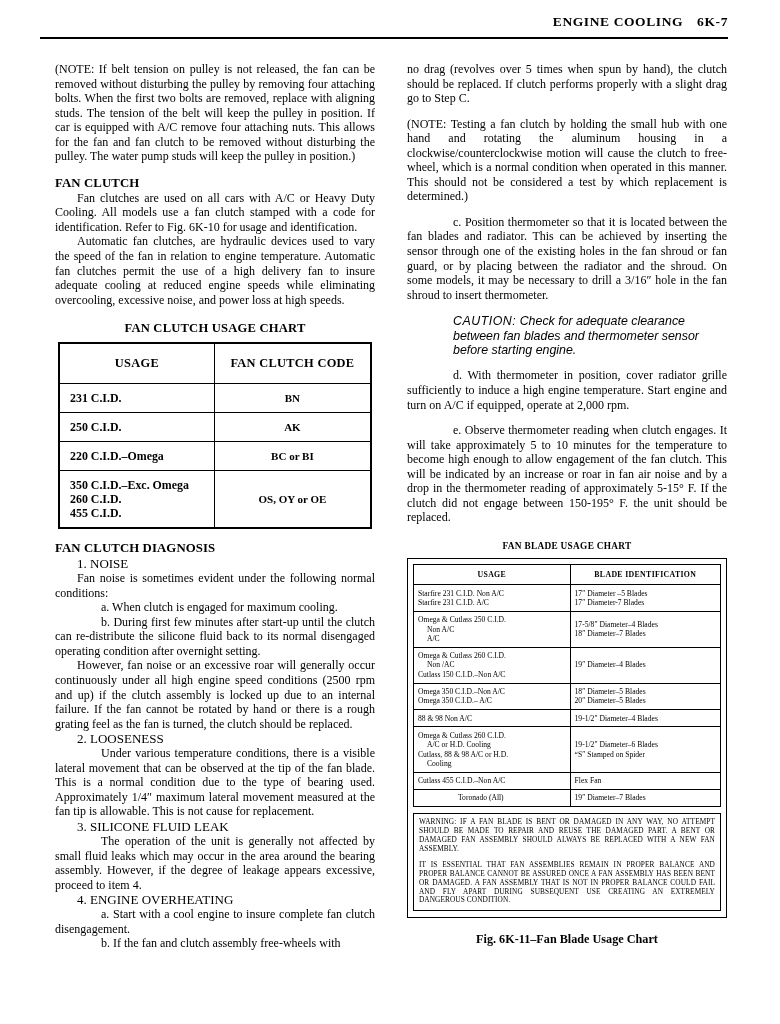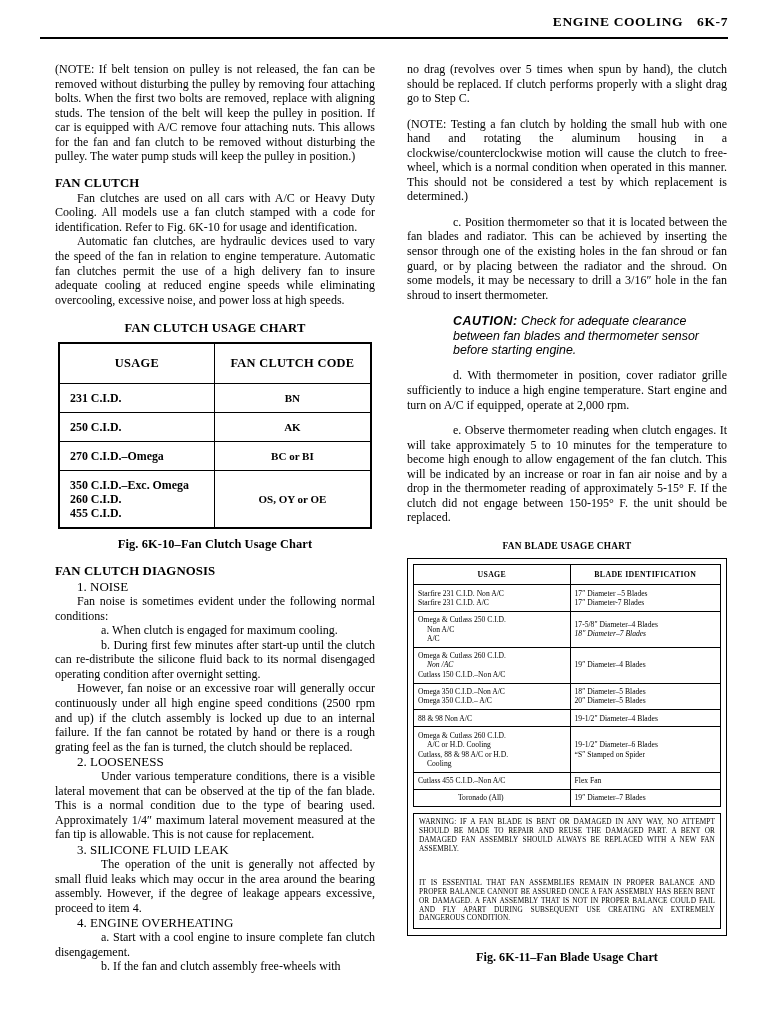--- a/index.html
+++ b/index.html
@@ -99,21 +99,21 @@
   
   .caution {
     font-family: "Liberation Sans", sans-serif;
     font-style: italic;
     font-size: 12.4px;
     line-height: 14.4px;
     margin: 12px 0 0 0;
     padding-left: 46px;
     text-align: left;
   }
-  .caution .kw { letter-spacing: 0.5px; font-weight: bold; }
+  .caution .kw { letter-spacing: 0.5px; }
 
   
   .chart-block { margin-top: 14px; }
   .chart-title {
     text-align: center;
     font-weight: bold;
     font-size: 12.6px;
     font-family: "Liberation Serif", serif;
     margin-bottom: 6px;
     letter-spacing: 0.2px;
@@ -202,21 +202,21 @@
     border: 1.2px solid #000;
     margin-top: 6px;
     padding: 4px 5px 5px 5px;
     font-family: "Liberation Serif", serif;
     font-size: 7.3px;
     line-height: 8.9px;
     text-align: justify;
     letter-spacing: 0.1px;
   }
   .fb-warn p { margin: 0; }
-  .fb-warn p + p { margin-top: 25px; }
+  .fb-warn p + p { margin-top: 7px; }
   .fb-cap {
     text-align: center;
     font-weight: bold;
     font-size: 12.2px;
     font-family: "Liberation Serif", serif;
     margin-top: 14px;
   }
 
   .clearfix::after { content: ""; display: block; clear: both; }
 </style>
@@ -255,30 +255,29 @@
           <tbody id="fcu-body">
               <tr>
                 <td class="usage">231 C.I.D.</td>
                 <td class="code">BN</td>
               </tr>
               <tr>
                 <td class="usage">250 C.I.D.</td>
                 <td class="code">AK</td>
               </tr>
               <tr>
-                <td class="usage">270 C.I.D.–Omega</td>
+                <td class="usage">220 C.I.D.–Omega</td>
                 <td class="code">BC  or  BI</td>
               </tr>
               <tr>
                 <td class="usage">350 C.I.D.–Exc. Omega<br>260 C.I.D.<br>455 C.I.D.</td>
                 <td class="code">OS, OY or OE</td>
               </tr>
             </tbody>
         </table>
-        <div class="fig-cap">Fig. 6K-10–Fan Clutch Usage Chart</div>
       </div>
 
       <h3 class="sec">FAN CLUTCH DIAGNOSIS</h3>
 
       <p class="numhead">1. NOISE</p>
       <p class="para ind1">Fan noise is sometimes evident under the following normal conditions:</p>
       <p class="para ind2">a. When clutch is engaged for maximum cooling.</p>
       <p class="para ind2">b. During first few minutes after start-up until the clutch can re-distribute the silicone fluid back to its normal disengaged operating condition after overnight setting.</p>
       <p class="para ind1">However, fan noise or an excessive roar will generally occur continuously under all high engine speed conditions (2500 rpm and up) if the clutch assembly is locked up due to an internal failure. If the fan cannot be rotated by hand or there is a rough grating feel as the fan is turned, the clutch should be replaced.</p>
 
@@ -332,27 +331,27 @@
                   </td>
                 </tr>
                 <tr>
                   <td class="u">
                     <span style="display: block;">Omega &amp; Cutlass 250 C.I.D.</span>
                     <span style="display: block; padding-left: 9px;">Non A/C</span>
                     <span style="display: block; padding-left: 9px;">A/C</span>
                   </td>
                   <td>
                     <span style="display: block;">17-5/8″ Diameter–4 Blades</span>
-                    <span style="display: block; font-style: italic;">18″ Diameter–7 Blades</span>
+                    <span style="display: block;">18″ Diameter–7 Blades</span>
                   </td>
                 </tr>
                 <tr>
                   <td class="u">
                     <span style="display: block;">Omega &amp; Cutlass 260 C.I.D.</span>
-                    <span style="display: block; padding-left: 9px; font-style: italic;">Non /AC</span>
+                    <span style="display: block; padding-left: 9px;">Non /AC</span>
                     <span style="display: block;">Cutlass 150 C.I.D.–Non A/C</span>
                   </td>
                   <td>
                     <span style="display: block;">19″ Diameter–4 Blades</span>
                   </td>
                 </tr>
                 <tr>
                   <td class="u">
                     <span style="display: block;">Omega 350 C.I.D.–Non A/C</span>
                     <span style="display: block;">Omega 350 C.I.D.– A/C</span>

